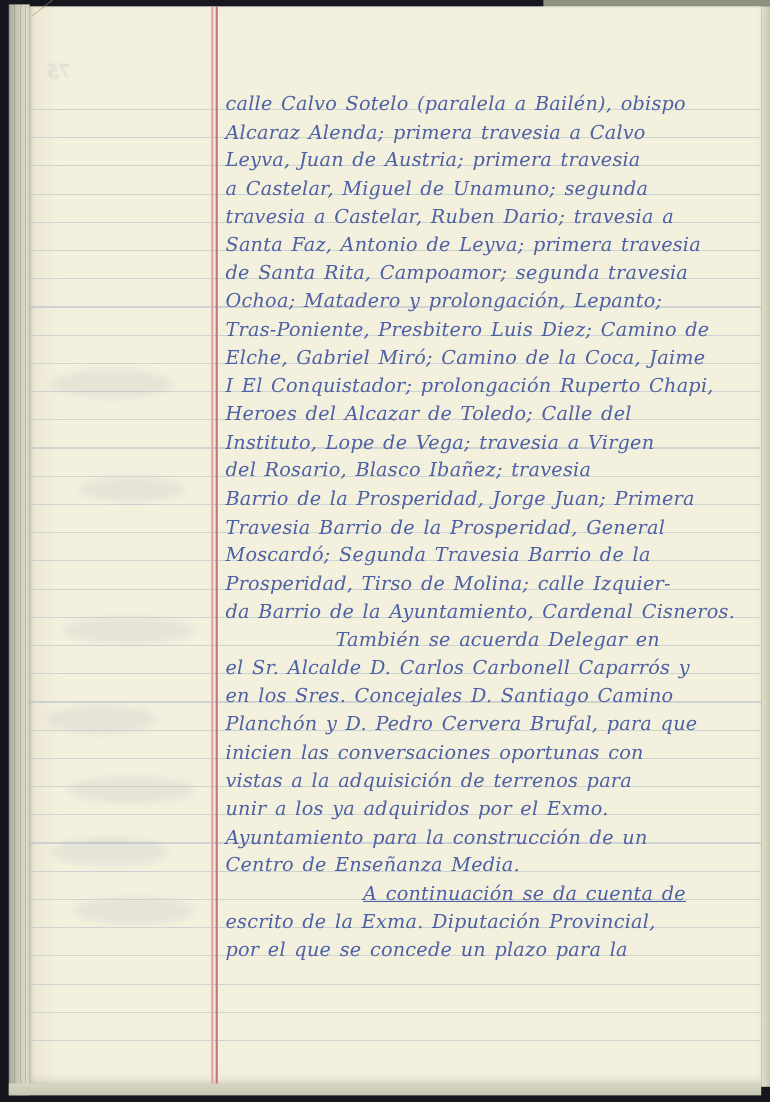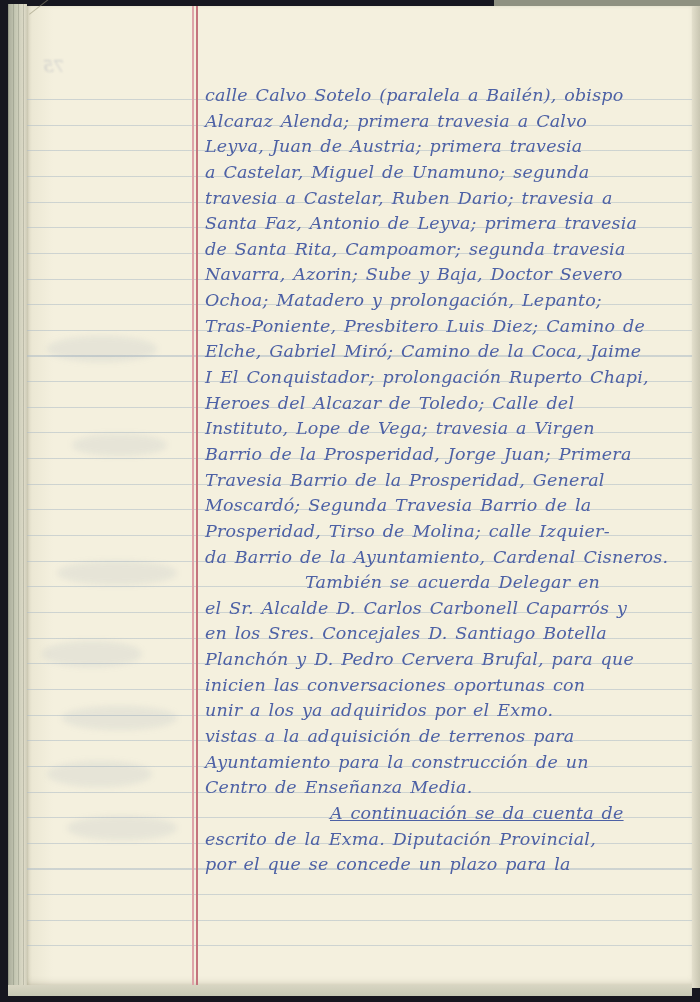--- a/index.html
+++ b/index.html
@@ -87,39 +87,39 @@
     <div class="smudge" style="left:40px;top:810px;width:110px;height:24px;"></div>
 
     <div class="handwriting">
         <div class="hw-line">calle Calvo Sotelo (paralela a Bailén), obispo</div>
         <div class="hw-line">Alcaraz Alenda; primera travesia a Calvo</div>
         <div class="hw-line">Leyva, Juan de Austria; primera travesia</div>
         <div class="hw-line">a Castelar, Miguel de Unamuno; segunda</div>
         <div class="hw-line">travesia a Castelar, Ruben Dario; travesia a</div>
         <div class="hw-line">Santa Faz, Antonio de Leyva; primera travesia</div>
         <div class="hw-line">de Santa Rita, Campoamor; segunda travesia</div>
-        <div class="hw-line">Navarra, Azorin; Sube y Baja, Doctor Severo</div>
         <div class="hw-line">Ochoa; Matadero y prolongación, Lepanto;</div>
         <div class="hw-line">Tras-Poniente, Presbitero Luis Diez; Camino de</div>
         <div class="hw-line">Elche, Gabriel Miró; Camino de la Coca, Jaime</div>
         <div class="hw-line">I El Conquistador; prolongación Ruperto Chapi,</div>
         <div class="hw-line">Heroes del Alcazar de Toledo; Calle del</div>
         <div class="hw-line">Instituto, Lope de Vega; travesia a Virgen</div>
+        <div class="hw-line">del Rosario, Blasco Ibañez; travesia</div>
         <div class="hw-line">Barrio de la Prosperidad, Jorge Juan; Primera</div>
         <div class="hw-line">Travesia Barrio de la Prosperidad, General</div>
         <div class="hw-line">Moscardó; Segunda Travesia Barrio de la</div>
         <div class="hw-line">Prosperidad, Tirso de Molina; calle Izquier-</div>
         <div class="hw-line">da Barrio de la Ayuntamiento, Cardenal Cisneros.</div>
         <div class="hw-line" style="padding-left: 100px;">También se acuerda Delegar en</div>
         <div class="hw-line">el Sr. Alcalde D. Carlos Carbonell Caparrós y</div>
-        <div class="hw-line">en los Sres. Concejales D. Santiago Botella</div>
+        <div class="hw-line">en los Sres. Concejales D. Santiago Camino</div>
         <div class="hw-line">Planchón y D. Pedro Cervera Brufal, para que</div>
         <div class="hw-line">inicien las conversaciones oportunas con</div>
+        <div class="hw-line">vistas a la adquisición de terrenos para</div>
         <div class="hw-line">unir a los ya adquiridos por el Exmo.</div>
-        <div class="hw-line">vistas a la adquisición de terrenos para</div>
         <div class="hw-line">Ayuntamiento para la construcción de un</div>
         <div class="hw-line">Centro de Enseñanza Media.</div>
         <div class="hw-line" style="padding-left: 125px; text-decoration: underline;">A continuación se da cuenta de</div>
         <div class="hw-line">escrito de la Exma. Diputación Provincial,</div>
         <div class="hw-line">por el que se concede un plazo para la</div>
       </div>
   </div>
 
   <div class="edge-right"></div>
   <div class="pages-edge-bottom"></div>

